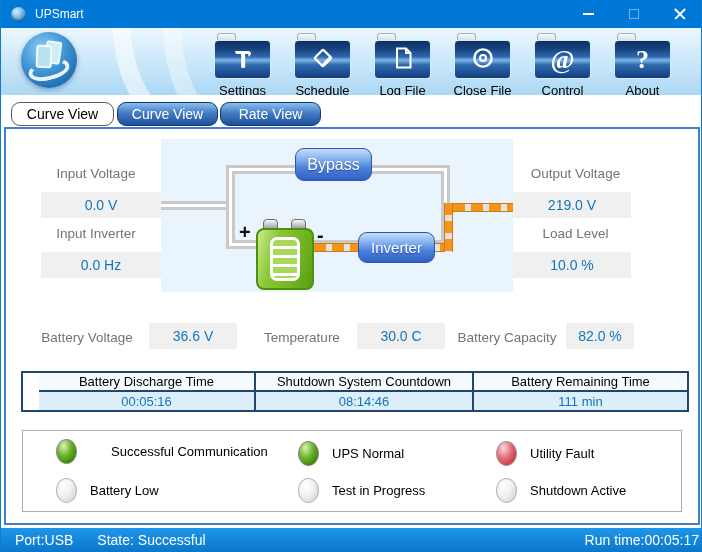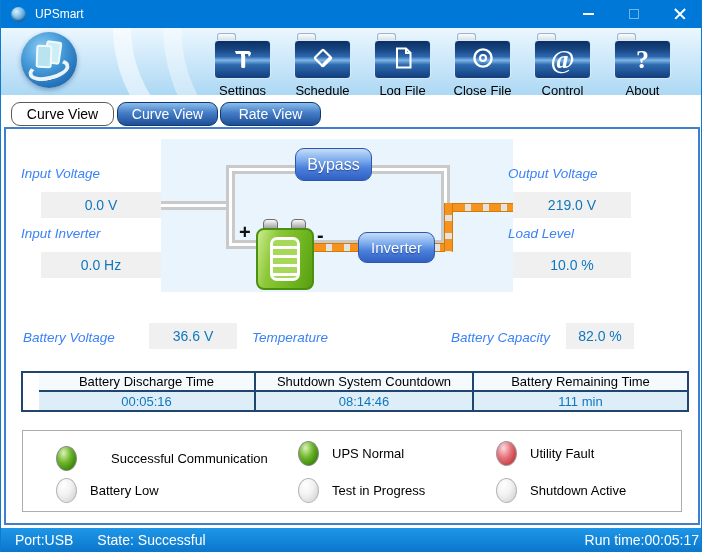--- a/index.html
+++ b/index.html
@@ -52,21 +52,21 @@
     display:flex;align-items:center;justify-content:center;cursor:pointer;}
   .tab.active{left:10px;width:103px;background:#ffffff;border:1px solid #5a5a5a;color:#000;z-index:3;}
   .tab.blue{background:linear-gradient(180deg,#8cbdec 0%,#447dc6 45%,#1e4f97 100%);
     border:1px solid #0e3a6e;color:#ffffff;}
   .tab.t2{left:116px;width:101px;}
   .tab.t3{left:219px;width:101px;}
   
   .main-panel{position:absolute;left:3px;top:127px;width:696px;height:398px;background:#ffffff;
     border:2px solid #3f80cc;}
   .diagram-bg{position:absolute;left:155px;top:10px;width:352px;height:153px;background:#e9f4fc;}
-  .field-label{position:absolute;font-size:13.5px;color:#3b82f6;font-style:italic;}
+  .field-label{position:absolute;font-size:13.5px;color:#737373;text-align:center;}
   .value-box{position:absolute;height:26px;background:#f0f0f0;color:#1077be;font-size:14px;
     display:flex;align-items:center;justify-content:center;}
   
   .pipe-h{position:absolute;height:9px;background:linear-gradient(180deg,#c9c9c9 0 3px,#ffffff 3px 6px,#c9c9c9 6px 9px);}
   .loop{position:absolute;left:226px;top:42px;width:212px;height:72px;border:3px solid #c9c9c9;
     box-shadow:0 0 0 3px #ffffff,0 0 0 6px #c9c9c9;}
   .flow-h{position:absolute;height:9px;z-index:2;border-top:1px solid #cf7c05;border-bottom:1px solid #cf7c05;
     background:repeating-linear-gradient(90deg,#f6921e 0 12px,#e3e3e3 12px 18px);}
   .flow-v{position:absolute;width:9px;z-index:2;border-left:1px solid #cf7c05;border-right:1px solid #cf7c05;
     background:repeating-linear-gradient(180deg,#f6921e 0 12px,#e3e3e3 12px 18px);}
@@ -245,38 +245,39 @@
     <div class="battery-sign" style="left:311px;top:95px;">-</div>
     <div class="battery-cap" style="left:257px;top:90px;"></div>
     <div class="battery-cap" style="left:285px;top:90px;"></div>
     <div class="battery-body">
       <div class="battery-screen"></div>
     </div>
 
     <div class="field-label" style="left:17px;top:201px;width:128px;">Battery Voltage</div>
     <div class="value-box" style="left:143px;top:194px;width:88px;">36.6 V</div>
     <div class="field-label" style="left:246px;top:201px;width:100px;">Temperature</div>
+    <div class="value-box" style="left:351px;top:194px;width:88px;">30.0 C</div>
     <div class="field-label" style="left:445px;top:201px;width:112px;">Battery Capacity</div>
     <div class="value-box" style="left:560px;top:194px;width:68px;">82.0 %</div>
 
     <div class="timer-table">
       <div class="t-row hdr">
         <div class="t-cell">Battery Discharge Time</div>
         <div class="t-cell">Shutdown System Countdown</div>
         <div class="t-cell">Battery Remaining Time</div>
       </div>
       <div class="t-row val">
         <div class="t-cell">00:05:16</div>
         <div class="t-cell">08:14:46</div>
         <div class="t-cell">111 min</div>
       </div>
     </div>
 
     <div class="ind-panel">
-      <div class="indicator" style="left:33px;top:15px;gap:34px;">
+      <div class="indicator" style="left:33px;top:8px;gap:34px;">
         <span class="led led-green"></span>
         <span class="ind-label">Successful Communication</span>
       </div>
       <div class="indicator" style="left:275px;top:10px;">
         <span class="led led-green"></span>
         <span class="ind-label">UPS Normal</span>
       </div>
       <div class="indicator" style="left:473px;top:10px;">
         <span class="led led-red"></span>
         <span class="ind-label">Utility Fault</span>

